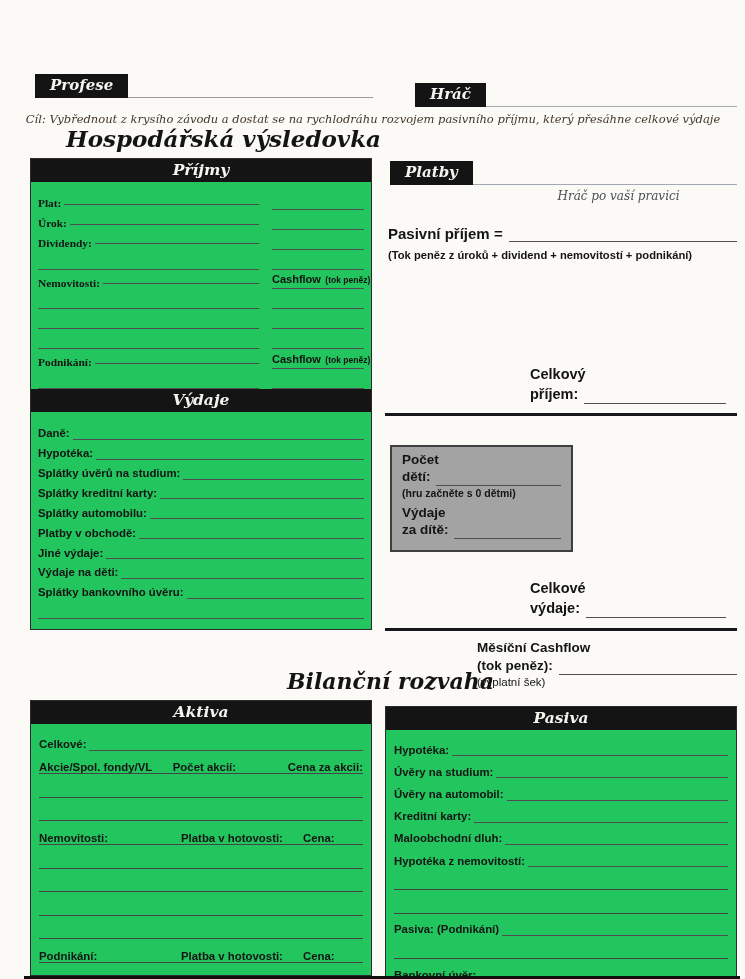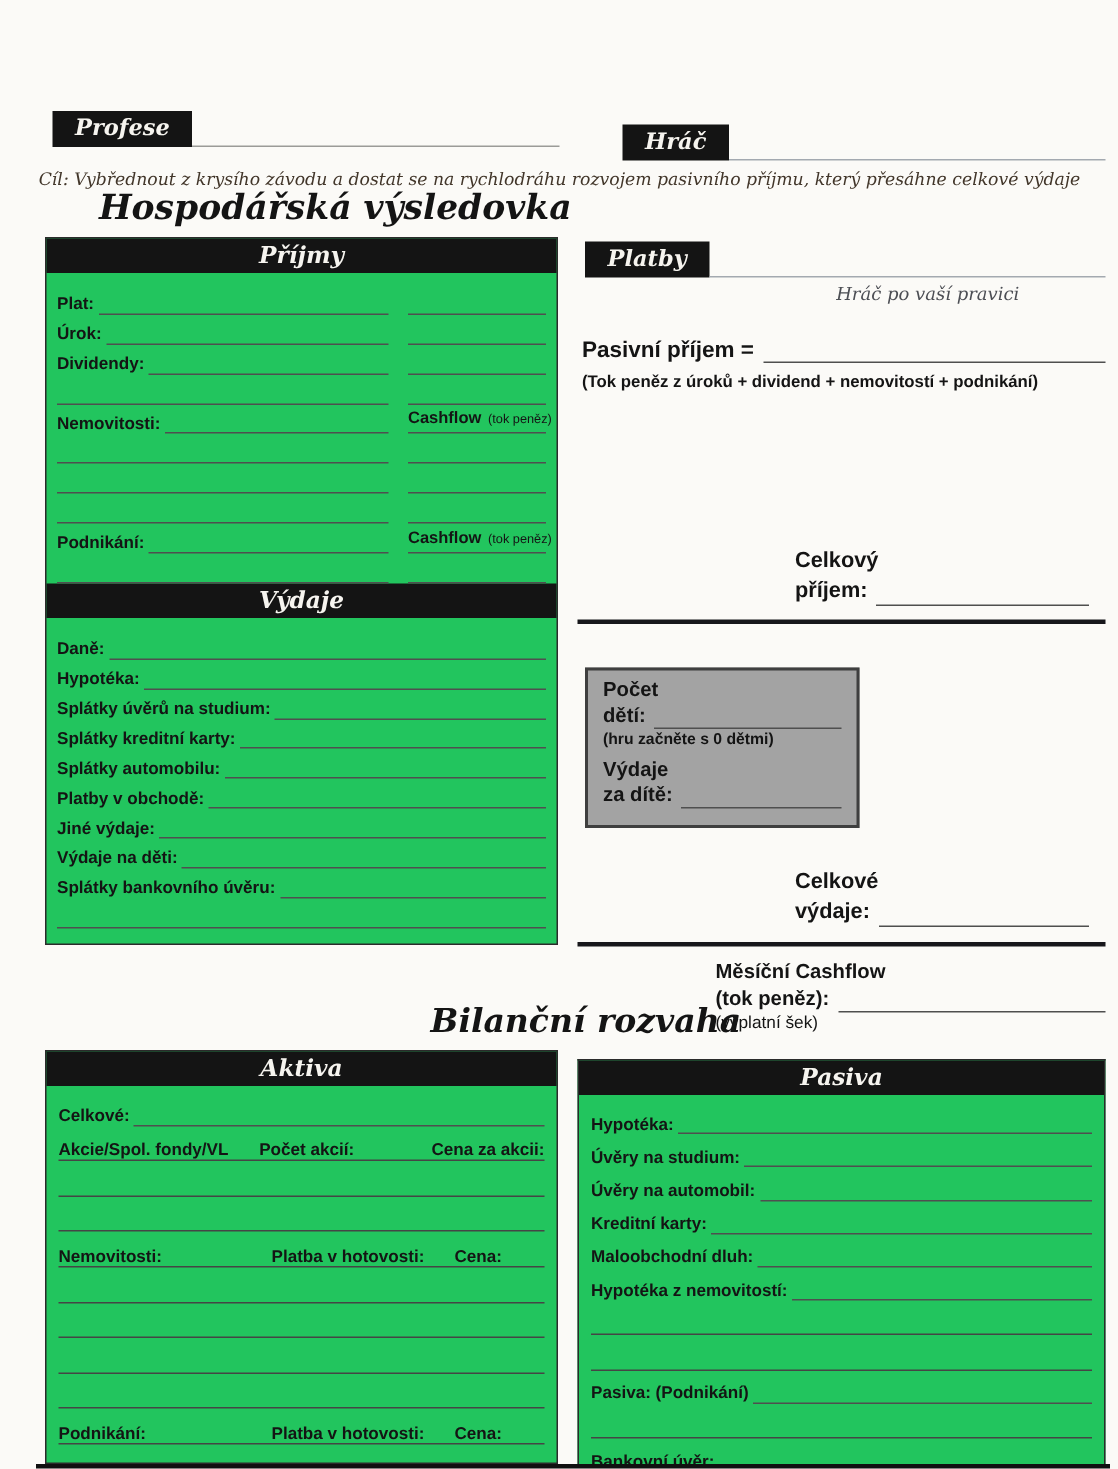--- a/index.html
+++ b/index.html
@@ -34,25 +34,25 @@
   .goal {
     position:absolute; left:18px; top:84px; width:710px; text-align:center;
     font-family:"DejaVu Serif", serif; font-style:italic; font-size:11.5px; color:#42362a;
   }
   #income-title { position:absolute; left:66px; top:97px; font-size:23px; }
   #balance-title { position:absolute; left:287px; top:640px; font-size:22px; }
   
   #income-box { left:30px; top:130px; width:342px; height:472px; }
   .inc-rows { padding:8px 7px 0; }
   .inc-row { display:flex; align-items:flex-end; height:19.9px; gap:13px; }
-  .pair { flex:1; display:flex; align-items:flex-end; }
+  .pair { flex:1; display:flex; align-items:center;font-family:Liberation Serif, serif; }
   .rshort { width:92px; flex:none; display:flex; align-items:flex-end; }
   .cfcell { width:92px; flex:none; border-bottom:1.4px solid #4f4f4f; white-space:nowrap; padding-bottom:1px; }
   .cfmain { font-weight:bold; font-size:11px; }
-  .cfnote { font-weight:normal; font-size:8.5px;text-align:center; }
+  .cfnote { font-weight:bold; font-size:8.5px;text-align:center; }
   .exp-rows { padding:8px 7px 0; }
   .exp-row { display:flex; align-items:flex-end; height:19.9px; }
   
   #auditor-row { left:390px; top:133px; width:347px; }
   #player-right {
     position:absolute; left:500px; top:161px; width:237px; text-align:center;
     font-family:"DejaVu Serif", serif; font-style:italic; font-size:12px; color:#4c4e54;
   }
   #passive-row { position:absolute; left:388px; top:197px; width:349px; display:flex; align-items:flex-end; }
   .big-lbl { font-weight:bold; font-size:15px; padding-right:6px; white-space:nowrap; }

